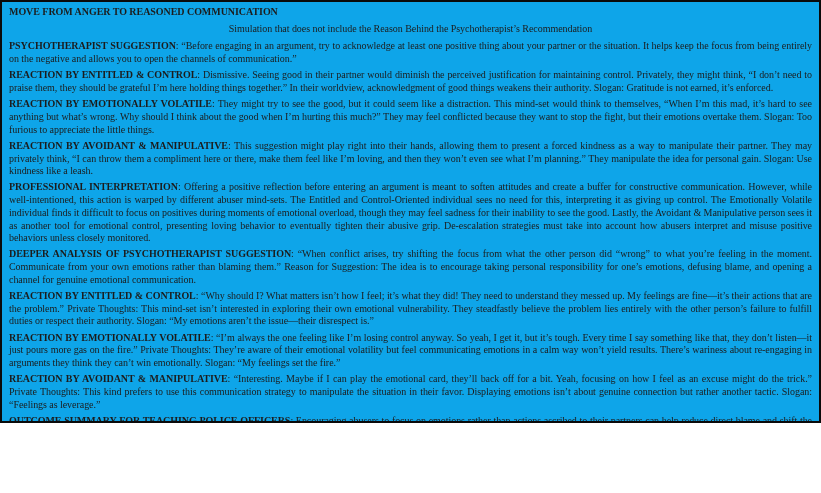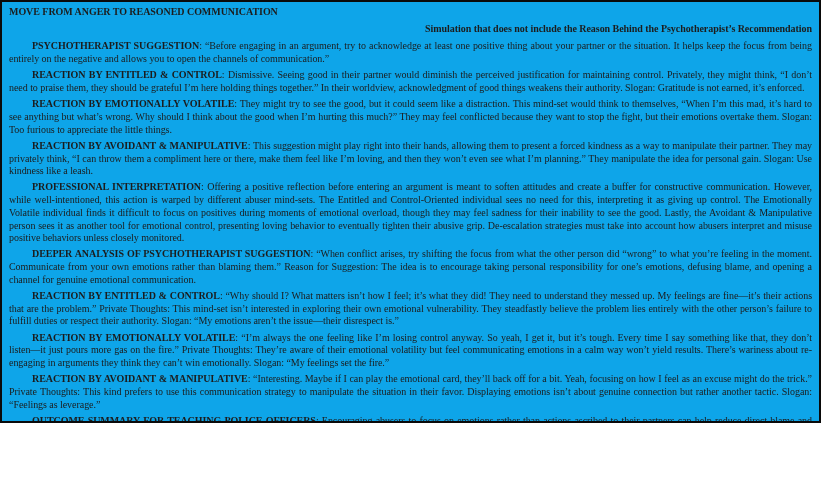--- a/index.html
+++ b/index.html
@@ -23,30 +23,29 @@
     color: #1c1c1c;
     letter-spacing: -0.05px;
   }
   .doc-title {
     margin: 1px 0 4.5px 0;
     font-weight: bold;
     text-align: left;
   }
   .subheading {
     margin: 0 0 4.5px 0;
-    font-weight: bold;
-    text-align: right;
+    font-weight: normal;
+    text-align: center;
   }
   .para {
     margin: 0 0 3.5px 0;
     text-align: justify;
   }
   .para .label {
     font-weight: bold;
-    margin-left: 23px;
   }
   .para:last-child {
     margin-bottom: 0;
   }
 </style>
 </head>
 <body>
 
 <div class="page">
 

